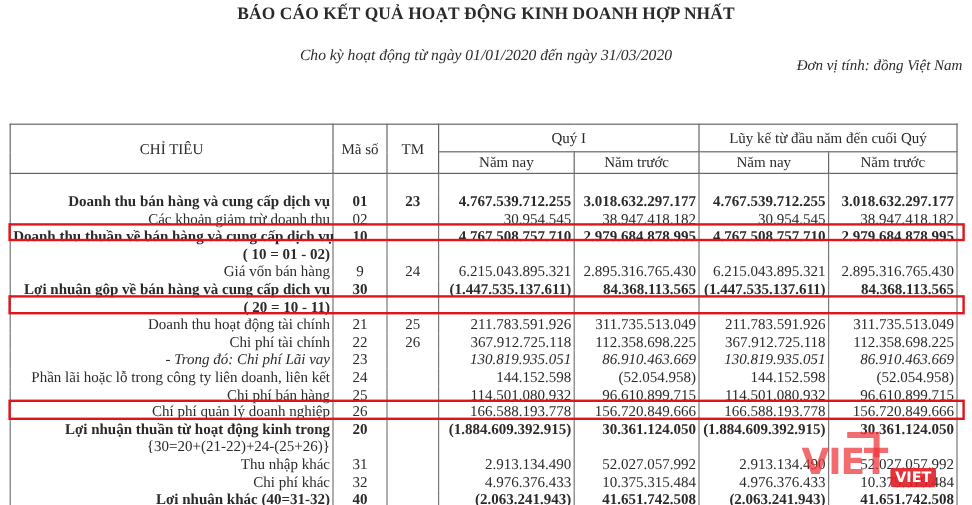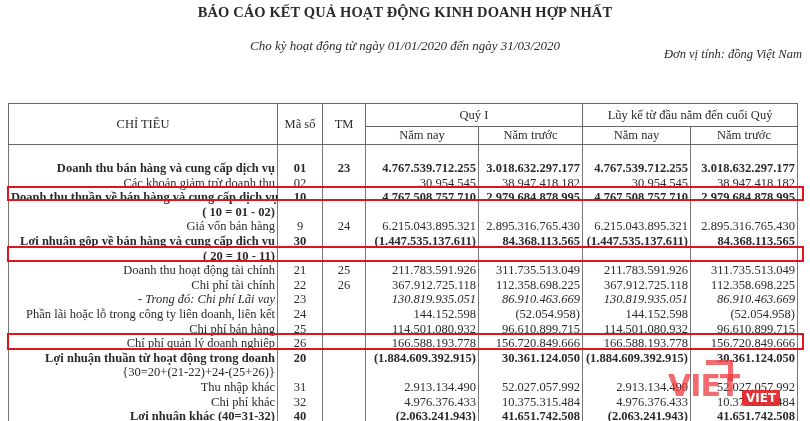--- a/index.html
+++ b/index.html
@@ -186,21 +186,21 @@
       <tr>
         <td class="c-name">Chí phí quản lý doanh nghiệp</td>
         <td class="c-code">26</td>
         <td class="c-note"></td>
         <td class="c-num">166.588.193.778</td>
         <td class="c-num">156.720.849.666</td>
         <td class="c-num">166.588.193.778</td>
         <td class="c-num">156.720.849.666</td>
       </tr>
       <tr class="bold">
-        <td class="c-name">Lợi nhuận thuần từ hoạt động trong doanh</td>
+        <td class="c-name">Lợi nhuận thuần từ hoạt động kinh trong</td>
         <td class="c-code">20</td>
         <td class="c-note"></td>
         <td class="c-num">(1.884.609.392.915)</td>
         <td class="c-num">30.361.124.050</td>
         <td class="c-num">(1.884.609.392.915)</td>
         <td class="c-num">30.361.124.050</td>
       </tr>
       <tr>
         <td class="c-name">{30=20+(21-22)+24-(25+26)}</td>
         <td class="c-code"></td>

